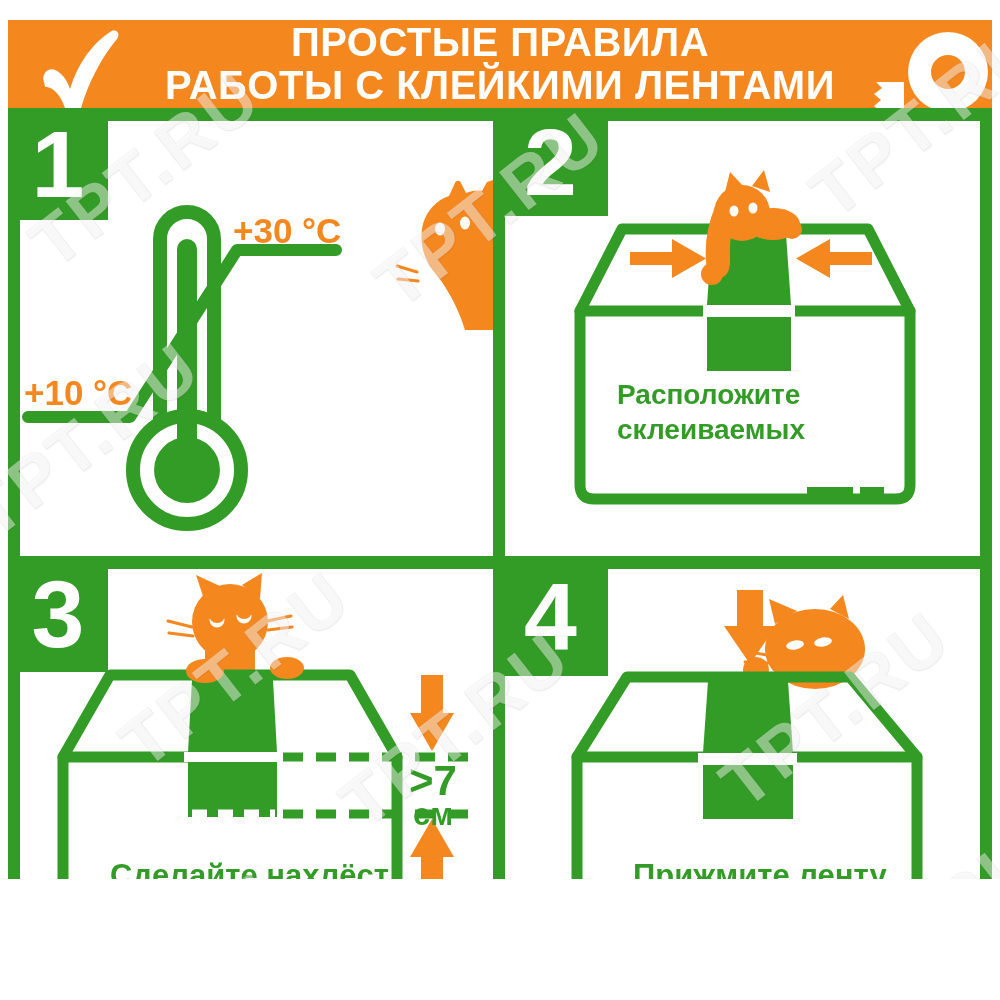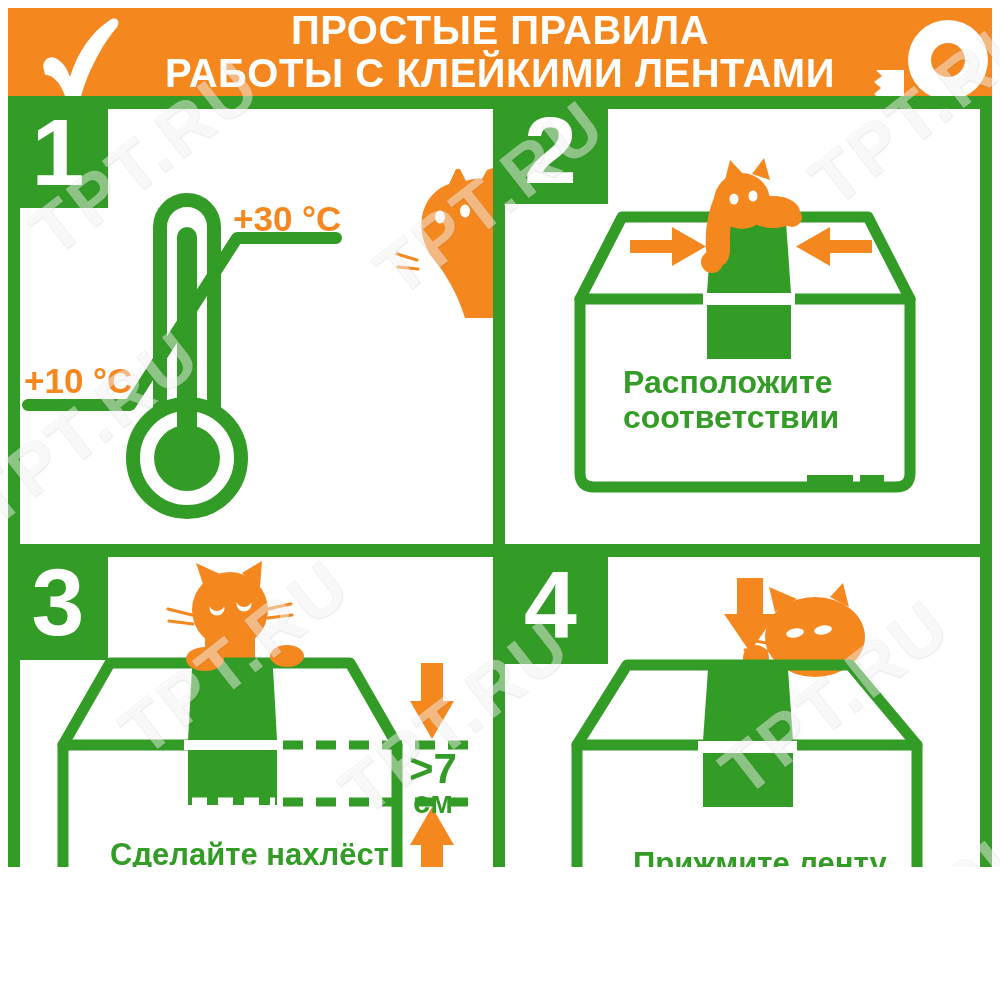--- a/index.html
+++ b/index.html
@@ -1,19 +1,19 @@
 <!DOCTYPE html>
 <html style="--green: #339C26; --orange: #F5871F;"><head>
 <meta charset="utf-8">
 <style>
   :root{ --green:#339C26; --orange:#F5871F; }
   html,body{ margin:0; padding:0; background:#fff; }
   .poster{
     position:relative; width:1000px; height:867px; background:#fff;
-    overflow:hidden; font-family:"Liberation Sans","DejaVu Sans",sans-serif;
+    overflow:hidden; font-family:"Liberation Sans","DejaVu Sans",sans-serif;margin-top:12px;
     -webkit-font-smoothing:antialiased;
   }
   .abs{ position:absolute; }
 
   
   .header{ left:8px; top:8px; width:984px; height:88px; background:var(--orange);
     display:flex; align-items:center; justify-content:center; }
   .title{ text-align:center; color:#fff; font-weight:700; font-size:40px; line-height:43px; letter-spacing:.5px; }
   .hicon{ position:absolute; top:10px; }
 
@@ -132,23 +132,23 @@
         <ellipse class="fo" cx="268" cy="103" rx="27" ry="16"></ellipse>
         <circle class="fo" cx="287" cy="108" r="10"></circle>
         <polygon class="fo" points="219,75 225,51 240,67"></polygon>
         <polygon class="fo" points="247,65 259,49 265,71"></polygon>
         <circle class="fo" cx="237" cy="92" r="28"></circle>
         <ellipse class="fw" cx="229" cy="90" rx="4.5" ry="5.5"></ellipse>
         <ellipse class="fw" cx="248" cy="87" rx="4.5" ry="5.5"></ellipse>
         <path class="none so ln" d="M258,97 L280,90 M259,104 L281,101" stroke-width="3"></path>
       </g>
     </svg>
-    <div class="steptext" style="left:118px;top:256px;font-size:32px;line-height:35px">
+    <div class="steptext" style="left:112px;top:256px;font-size:28px;line-height:35px">
       <span>Расположите</span>
-      <span>соответствии</span>
+      <span>склеиваемых</span>
     </div>
   </div>
 
   <div class="abs panel" style="left:20px;top:557px;width:473px;height:419px">
     <svg width="473" height="419" viewBox="0 0 473 419">
       <g>
         <rect class="fo" x="185" y="60" width="50" height="48"></rect>
         <polygon class="fo" points="184,30 176,6 202,18"></polygon>
         <polygon class="fo" points="222,16 242,4 240,30"></polygon>
         <circle class="fo" cx="210" cy="53" r="38"></circle>
@@ -177,21 +177,21 @@
         <rect class="fo" x="401" y="106" width="22" height="38"></rect>
         <polygon class="fo" points="390,144 434,144 412,182"></polygon>
         <polygon class="fo" points="390,288 434,288 412,250"></polygon>
         <rect class="fo" x="401" y="288" width="22" height="38"></rect>
       </g>
     </svg>
     <div class="overlap" style="left:383px;top:192px">
       <span class="val">&gt;7</span>
       <span class="unit">см</span>
     </div>
-    <div class="steptext" style="left:90px;top:279px">
+    <div class="steptext" style="left:90px;top:288px">
       <span>Сделайте нахлёст</span>
     </div>
   </div>
 
   <div class="abs panel" style="left:505px;top:557px;width:475px;height:419px">
     <svg width="475" height="419" viewBox="0 0 475 419">
       <g>
         <rect class="fo" x="232" y="21" width="26" height="36"></rect>
         <polygon class="fo" points="219,57 271,57 245,95"></polygon>
       </g>

